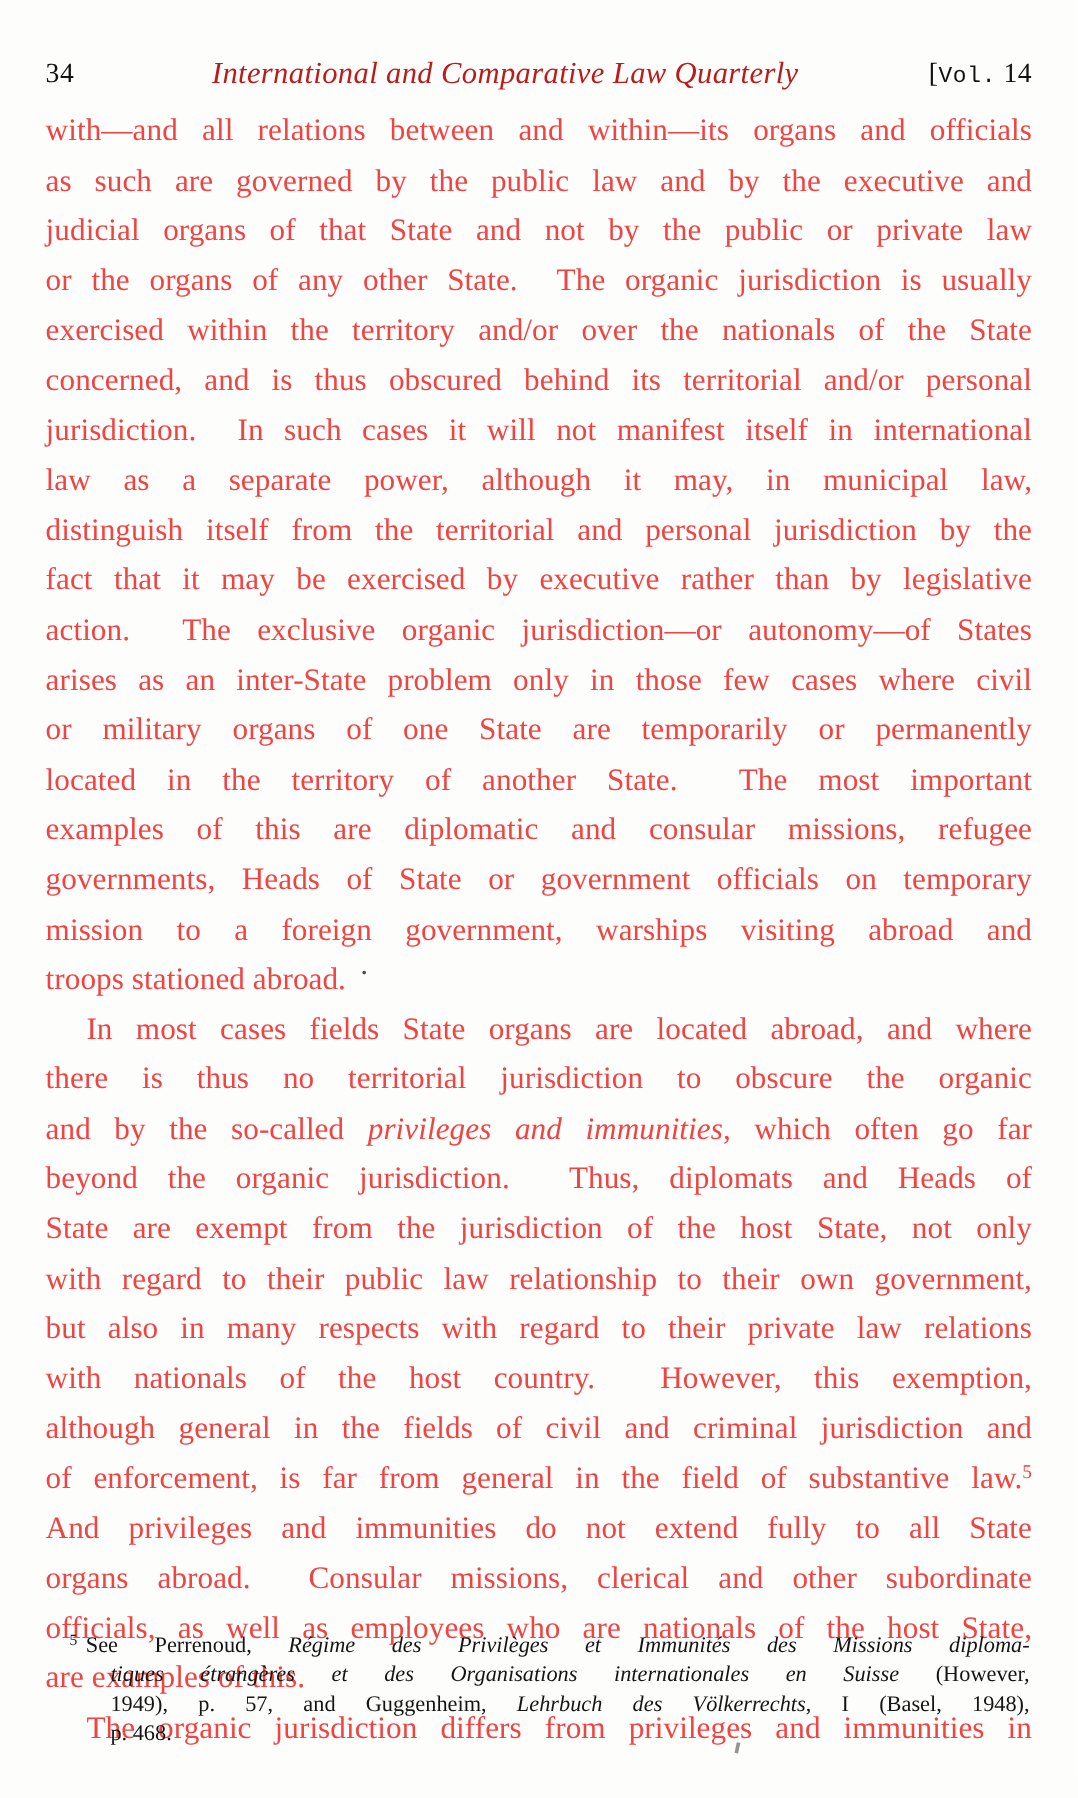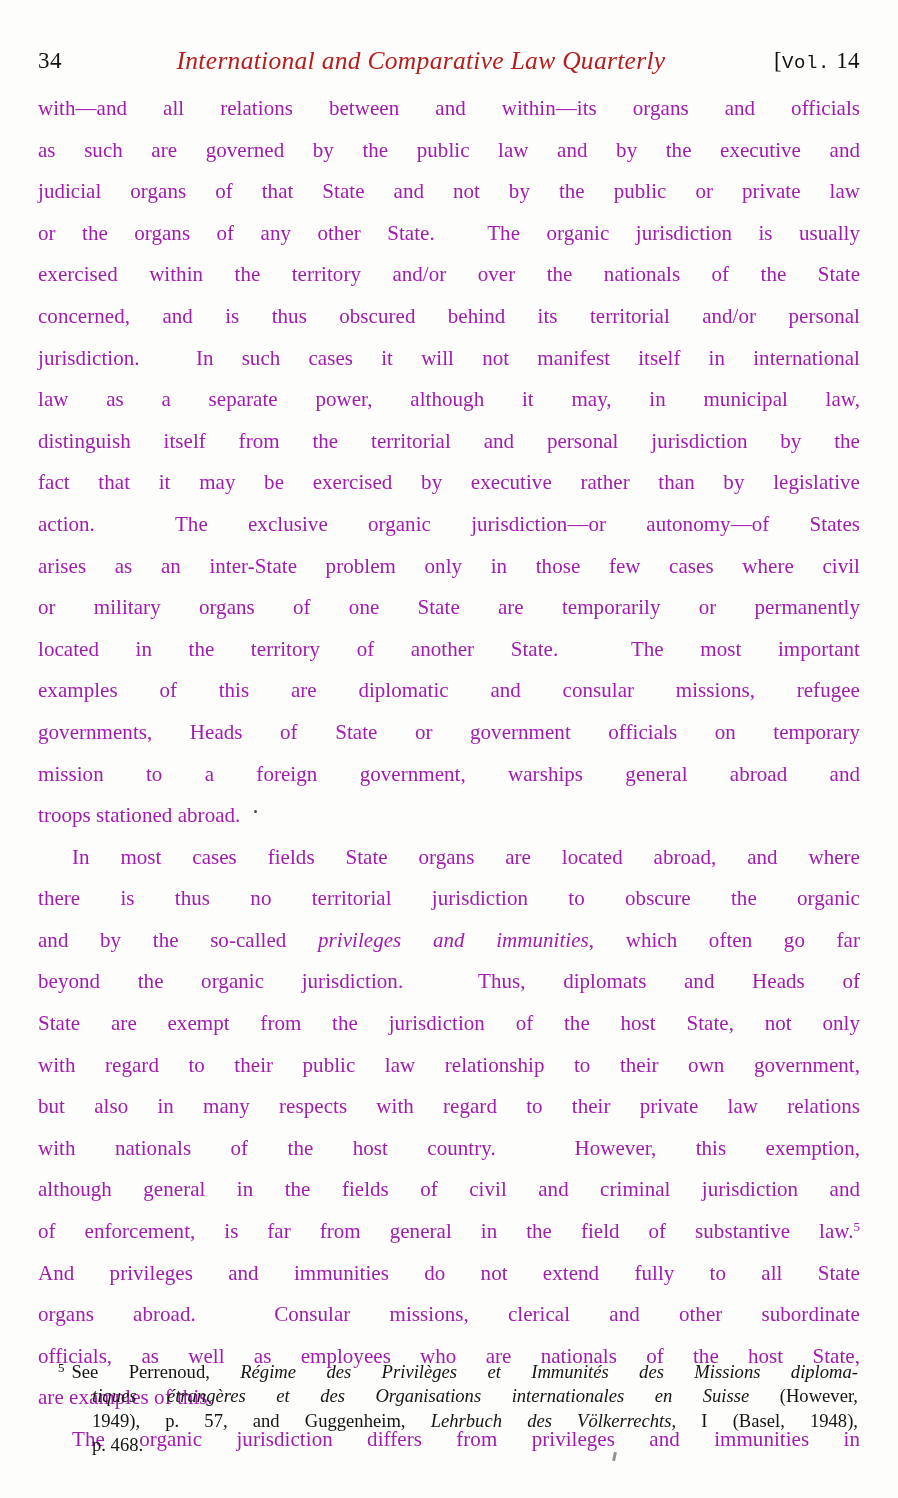--- a/index.html
+++ b/index.html
@@ -68,26 +68,26 @@
     width: 822px;
   }
 
   .para {
     margin: 0;
   }
 
   
   .tline {
     display: block;
-    font-size: 21px;
+    font-size: 26px;
     line-height: 41.6px;
     text-align: justify;
     text-align-last: justify;
     white-space: pre-wrap;
-    color: #a21caf;
+    color: #ef4444;
     letter-spacing: 0.05px;
   }
   
   .tline.ragged {
     text-align-last: left;
   }
   .tline.indent {
     text-indent: 34px;
   }
 
@@ -182,21 +182,21 @@
       <span class="tline">jurisdiction.  In such cases it will not manifest itself in international</span>
       <span class="tline">law as a separate power, although it may, in municipal law,</span>
       <span class="tline">distinguish itself from the territorial and personal jurisdiction by the</span>
       <span class="tline">fact that it may be exercised by executive rather than by legislative</span>
       <span class="tline">action.  The exclusive organic jurisdiction—or autonomy—of States</span>
       <span class="tline">arises as an inter-State problem only in those few cases where civil</span>
       <span class="tline">or military organs of one State are temporarily or permanently</span>
       <span class="tline">located in the territory of another State.  The most important</span>
       <span class="tline">examples of this are diplomatic and consular missions, refugee</span>
       <span class="tline">governments, Heads of State or government officials on temporary</span>
-      <span class="tline">mission to a foreign government, warships general abroad and</span>
+      <span class="tline">mission to a foreign government, warships visiting abroad and</span>
       <span class="tline ragged"><span>troops stationed abroad.</span><span class="speck"></span></span>
     </p>
 
     <p class="para">
       <span class="tline indent">In most cases fields State organs are located abroad, and where</span>
       <span class="tline">there is thus no territorial jurisdiction to obscure the organic</span>
 
       <span class="tline"><span>and by the so-called </span><i>privileges and immunities</i><span>, which often go far</span></span>
       <span class="tline">beyond the organic jurisdiction.  Thus, diplomats and Heads of</span>
       <span class="tline">State are exempt from the jurisdiction of the host State, not only</span>

